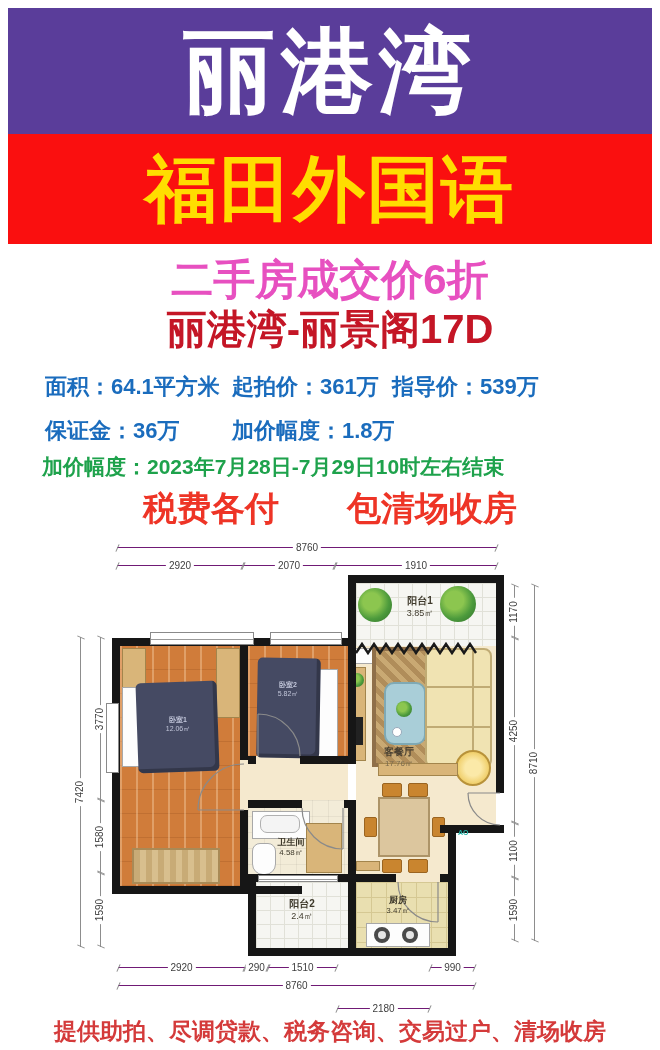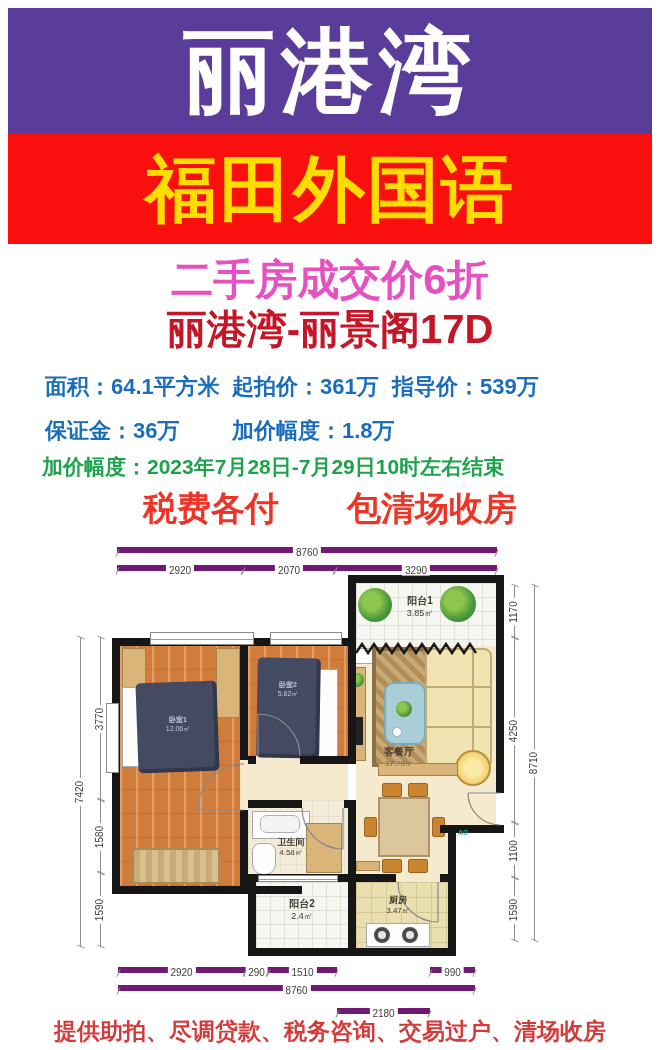--- a/index.html
+++ b/index.html
@@ -66,21 +66,21 @@
   .dtable { position:absolute; background:#dcc69e; border:2px solid #ad9468; }
   .burner { position:absolute; border-radius:50%; background:#e6e6e6; border:4px solid #4a4a4a; }
 
   .room-label { position:absolute; text-align:center; color:#3f3a2c; line-height:1.25; }
   .room-label .nm { font-weight:bold; display:block; }
   .room-label .ar { display:block; }
   .bed-label { position:absolute; text-align:center; color:#c2c6da; font-size:7px; line-height:1.3; }
   .bed-label .nm { font-weight:bold; display:block; }
 
   
-  .dim-h { position:absolute; border-top:6px solid #701a75; }
+  .dim-h { position:absolute; border-top:1px solid #701a75; }
   .dim-v { position:absolute; border-left:1px solid #8d8d8d; }
   .dim-h::before,.dim-h::after { content:""; position:absolute; top:-4px; width:1px; height:8px; background:#8d8d8d; transform:rotate(24deg); }
   .dim-h::before{ left:0; } .dim-h::after{ right:0; }
   .dim-v::before,.dim-v::after { content:""; position:absolute; left:-4px; width:8px; height:1px; background:#8d8d8d; transform:rotate(24deg); }
   .dim-v::before{ top:0; } .dim-v::after{ bottom:0; }
   .dim-h .lbl { position:absolute; left:50%; top:0; transform:translate(-50%,-58%); background:#fff; padding:0 3px; font-size:10px; color:#3e3e3e; white-space:nowrap; }
   .dim-v .lbl { position:absolute; top:50%; left:0; transform:translate(-54%,-50%) rotate(-90deg); background:#fff; padding:0 3px; font-size:10px; color:#3e3e3e; white-space:nowrap; }
 
   #watermark-ao { position:absolute; font-size:7px; color:#25b3a7; font-weight:bold; }
   #arc-layer { position:absolute; left:0; top:0; }
@@ -241,21 +241,21 @@
     <div class="dim-h" style="left:117px;top:12px;width:380px;">
         <span class="lbl">8760</span>
       </div>
     <div class="dim-h" style="left:117px;top:30px;width:126px;">
         <span class="lbl">2920</span>
       </div>
     <div class="dim-h" style="left:243px;top:30px;width:92px;">
         <span class="lbl">2070</span>
       </div>
     <div class="dim-h" style="left:335px;top:30px;width:162px;">
-        <span class="lbl">3290</span>
+        <span class="lbl">1910</span>
       </div>
 
     <div class="dim-h" style="left:118px;top:432px;width:127px;">
         <span class="lbl">2920</span>
       </div>
     <div class="dim-h" style="left:245px;top:432px;width:23px;">
         <span class="lbl">290</span>
       </div>
     <div class="dim-h" style="left:268px;top:432px;width:69px;">
         <span class="lbl">1510</span>

